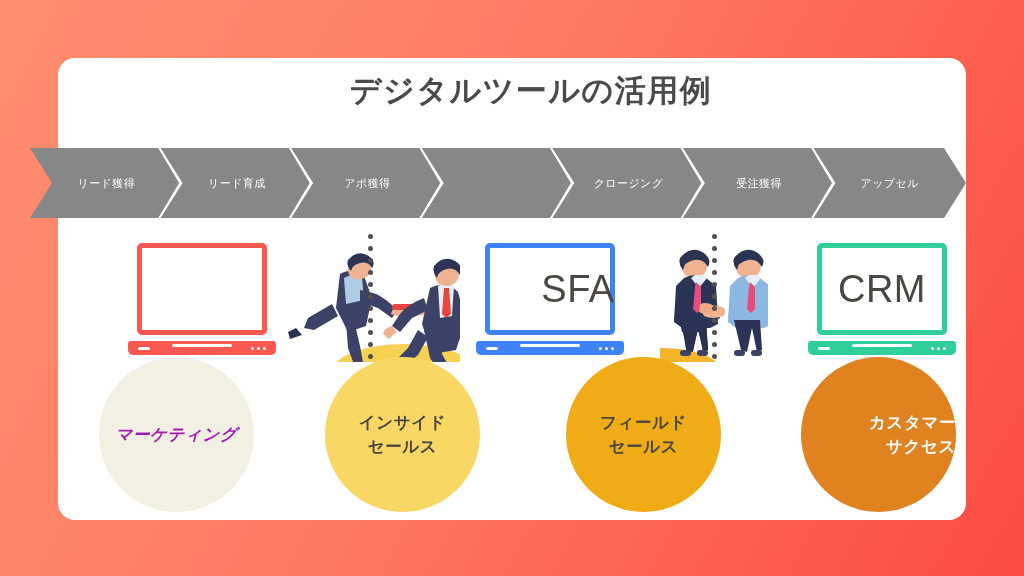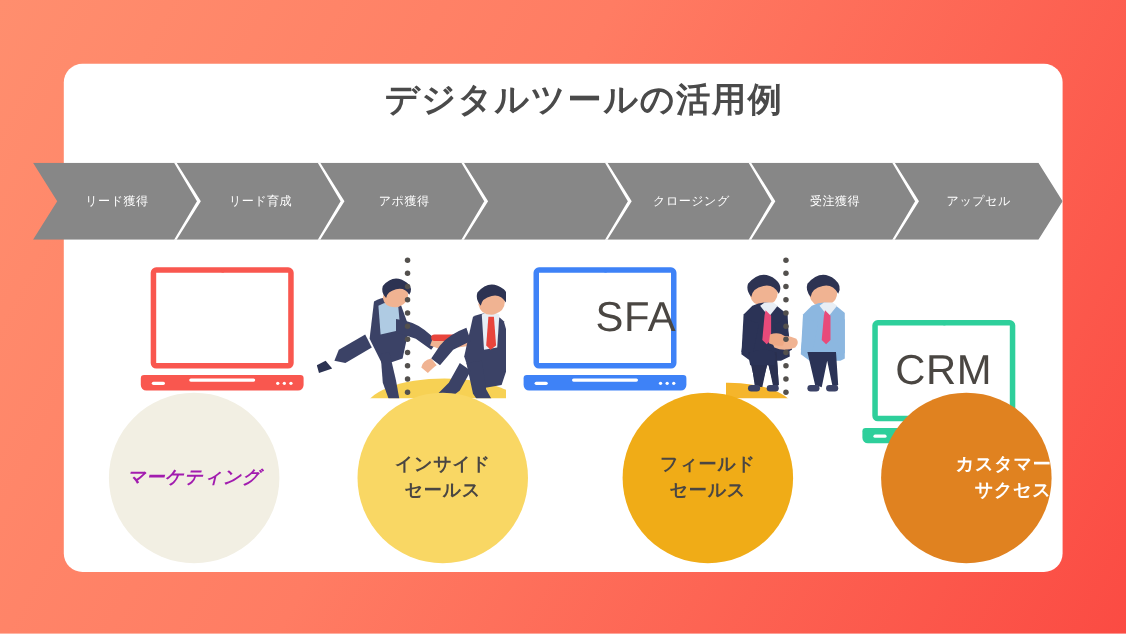--- a/index.html
+++ b/index.html
@@ -249,21 +249,21 @@
     <div class="base"></div>
     <div class="pad"></div>
     <div class="ltick"></div>
     <div class="dots">
         <i></i>
         <i></i>
         <i></i>
       </div>
   </div>
 
-  <div class="laptop" id="laptop-crm" style="left: 784px; top: 243px; color: rgb(46, 207, 155); margin-top: 48px;">
+  <div class="laptop" id="laptop-crm" style="left: 808px; top: 243px; color: rgb(46, 207, 155);">
     <div class="lid"></div>
     <div class="cam"></div>
     <div class="tool-text" style="color: rgb(74, 70, 66);">CRM</div>
     <div class="base"></div>
     <div class="pad"></div>
     <div class="ltick"></div>
     <div class="dots">
         <i></i>
         <i></i>
         <i></i>

